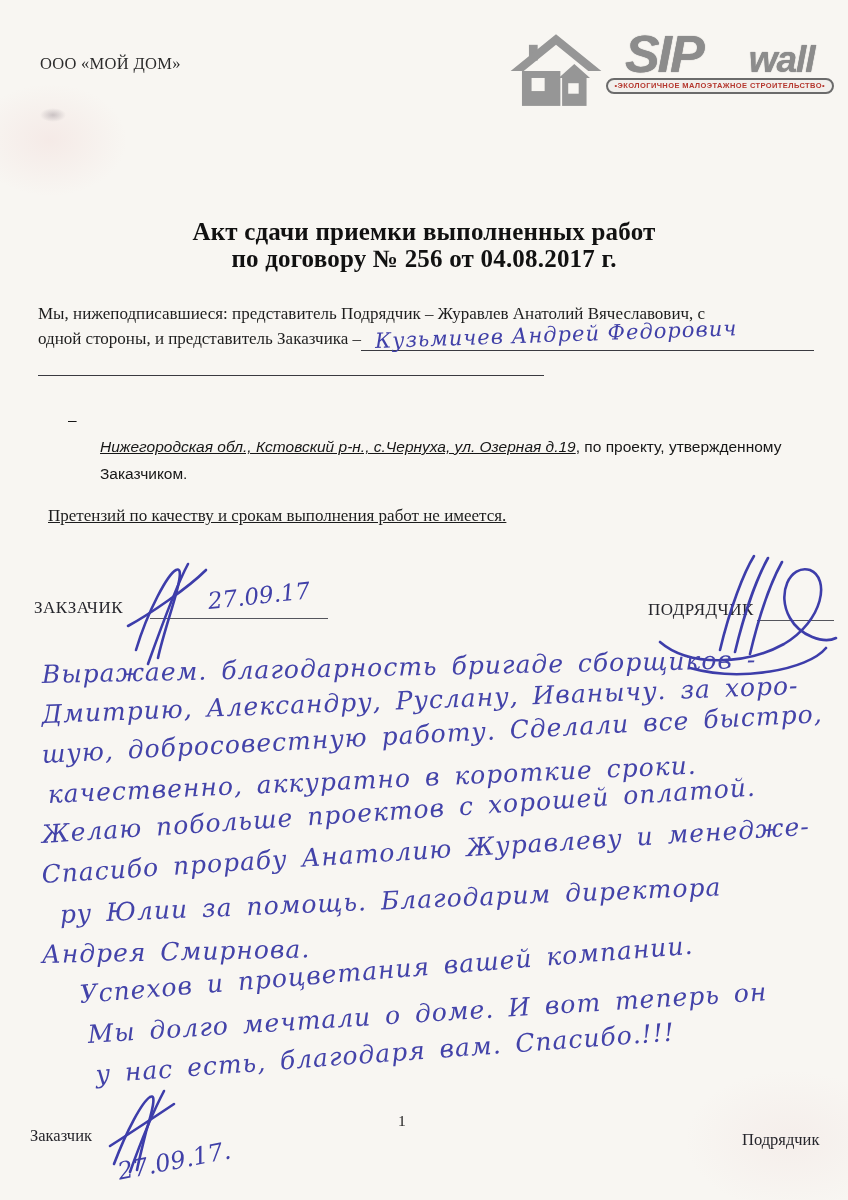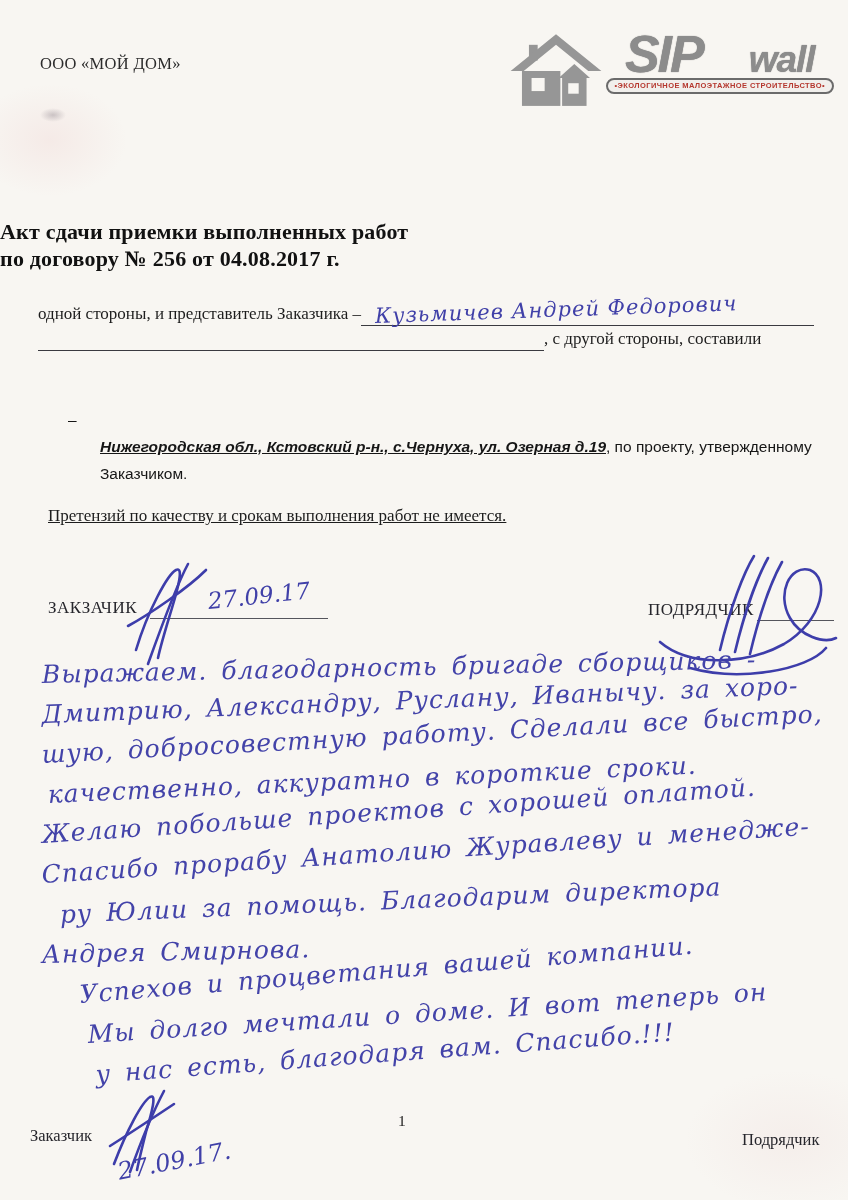--- a/index.html
+++ b/index.html
@@ -28,36 +28,36 @@
   .logo-textcol{display:flex;flex-direction:column;align-items:center;}
   .logo-word{display:flex;align-items:baseline;font-family:"Liberation Sans",sans-serif;
     font-style:italic;font-weight:bold;color:#8c8c8c;line-height:1;
     text-shadow:0 0 1px #6f6f6f;gap:29px;}
   .logo-sip{font-size:52px;letter-spacing:-2px;}
   .logo-wall{font-size:37px;letter-spacing:-1px;margin-left:17px;}
   .logo-badge{margin-top:-2px;border:2px solid #6b6b6b;border-radius:9px;background:#f1efec;
     color:#b5372e;font-family:"Liberation Sans",sans-serif;font-weight:bold;
     font-size:7.5px;letter-spacing:.4px;padding:1px 7px 2px 7px;white-space:nowrap;}
   
-  .title{position:absolute;left:0;top:218px;width:848px;text-align:left;
-    font-weight:bold;font-size:22px;color:#111;line-height:27px;letter-spacing:.2px;}
+  .title{position:absolute;left:0;top:218px;width:848px;text-align:center;
+    font-weight:bold;font-size:25px;color:#111;line-height:27px;letter-spacing:.2px;}
   
   .para{position:absolute;left:38px;top:301px;width:776px;font-size:17px;line-height:25px;color:#1d1d1d;}
   .pline{height:25px;white-space:nowrap;}
   .pflex{display:flex;align-items:flex-end;}
   .blank{flex:1;border-bottom:1.4px solid #3a3a40;position:relative;height:23px;}
   .blank-fixed{flex:none;width:506px;border-bottom:1.4px solid #3a3a40;height:23px;}
   .hw-name{position:absolute;left:14px;bottom:-4px;white-space:nowrap;
     font-family:"DejaVu Serif",serif;font-style:italic;font-size:21px;color:#4040a8;
     letter-spacing:1px;transform:rotate(-2deg);transform-origin:0 50%;}
   
   .bullet{position:absolute;left:68px;top:406px;width:748px;display:flex;
     font-family:"Liberation Sans",sans-serif;font-size:15.5px;color:#161616;line-height:27px;}
   .bullet-dash{width:32px;flex:none;}
-  .addr{font-weight:bold;font-style:italic;text-decoration:underline;}
+  .addr{font-weight:normal;font-style:italic;text-decoration:underline;}
   .claims{position:absolute;left:48px;top:506px;font-size:17px;color:#1d1d1d;text-decoration:underline;}
   
   .siglabel{position:absolute;font-size:17px;color:#26262c;letter-spacing:.5px;}
   .sigline{position:absolute;border-bottom:1.4px solid #55555c;height:0;}
   .hw-date{position:absolute;font-family:"DejaVu Serif",serif;font-style:italic;
     color:#4040a8;white-space:nowrap;transform-origin:0 50%;}
   svg.sig{position:absolute;overflow:visible;}
   svg.sig path{fill:none;stroke:#3d3daa;stroke-width:2.6;stroke-linecap:round;}
   
   .note{position:absolute;left:42px;top:660px;width:790px;}
@@ -108,44 +108,44 @@
       <span class="logo-badge">•ЭКОЛОГИЧНОЕ МАЛОЭТАЖНОЕ СТРОИТЕЛЬСТВО•</span>
     </span>
   </div>
 
   <div class="title">
     <div>Акт сдачи приемки выполненных работ</div>
     <div>по договору № 256 от 04.08.2017 г.</div>
   </div>
 
   <div class="para">
+    <div class="pline">Мы, нижеподписавшиеся: представитель Подрядчик – Журавлев Анатолий Вячеславович, с</div>
     <div class="pline pflex">
       <span>одной стороны, и представитель Заказчика – </span>
       <span class="blank">
         <span class="hw-name">Кузьмичев Андрей Федорович</span>
       </span>
     </div>
     <div class="pline pflex">
       <span class="blank-fixed"></span>
-      <span>, с другой стороны, составили</span>
     </div>
   </div>
 
   <div class="bullet">
     <span class="bullet-dash">–</span>
     <span>
       <br>
       <span class="addr">Нижегородская обл., Кстовский р-н., с.Чернуха, ул. Озерная д.19</span><span>, по проекту, утвержденному</span><br>
       <span>Заказчиком.</span>
     </span>
   </div>
 
   <div class="claims">Претензий по качеству и срокам выполнения работ не имеется.</div>
 
-  <div class="siglabel" style="left:48px;top:598px;text-align:right;">ЗАКЗАЧИК</div>
+  <div class="siglabel" style="left:34px;top:598px;text-align:right;">ЗАКЗАЧИК</div>
   <div class="sigline" style="left:150px;top:618px;width:178px;"></div>
   <svg class="sig" style="left:118px;top:558px;" width="105" height="108" viewBox="0 0 105 108">
     <path d="M18 92 C30 52 50 16 58 12 C66 8 60 30 54 50 C48 70 43 86 40 100"></path>
     <path d="M10 68 C32 56 70 30 88 12"></path>
     <path d="M30 106 C40 78 58 28 70 6"></path>
   </svg>
   <div class="hw-date" style="left:208px;top:588px;font-size:23px;transform:rotate(-6deg);">27.09.17</div>
 
   <div class="siglabel" style="left:648px;top:600px;">ПОДРЯДЧИК</div>
   <div class="sigline" style="left:757px;top:620px;width:77px;"></div>

